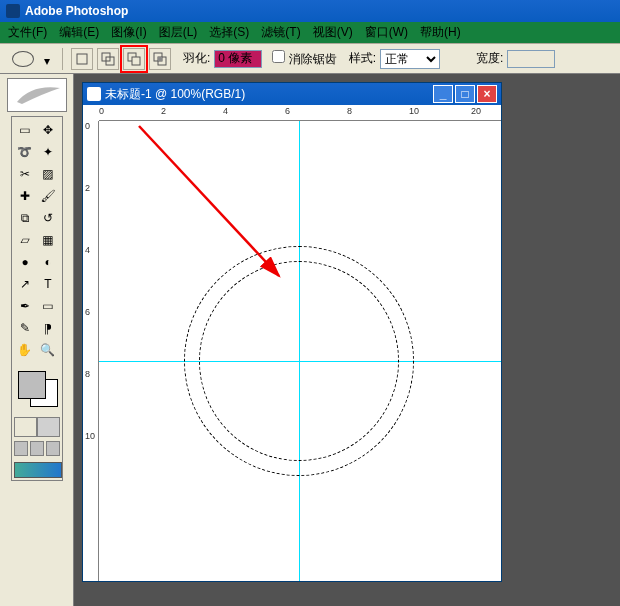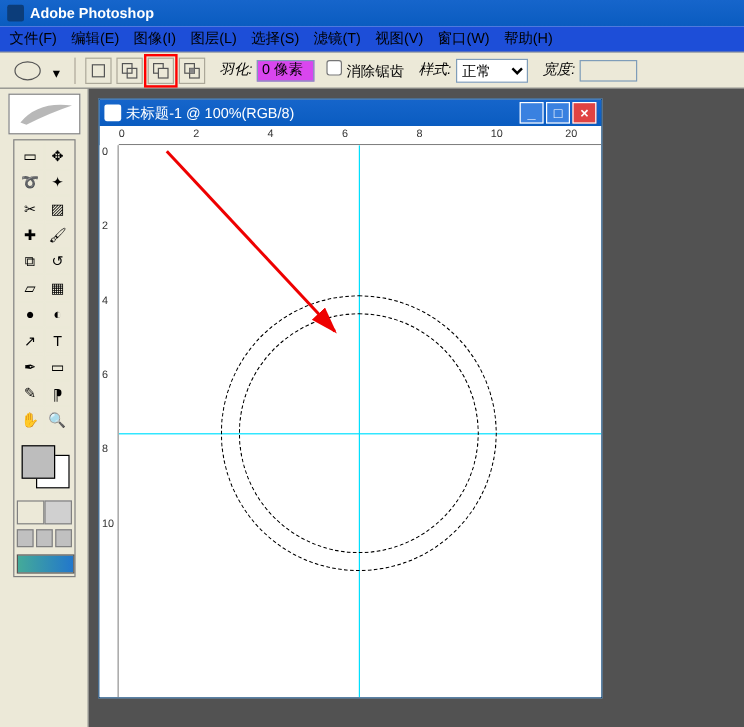--- a/index.html
+++ b/index.html
@@ -1,29 +1,29 @@
 <!DOCTYPE html>
 <html><head>
 <meta charset="utf-8">
 <style>
 * { margin: 0; padding: 0; box-sizing: border-box; font-family: "Microsoft YaHei", "SimSun", Tahoma, sans-serif; font-size: 12px; }
 body { background: #fff; width: 620px; height: 606px; overflow: hidden; }
 .app-titlebar { background: linear-gradient(#1665cb, #0a5cc0); color: #fff; height: 22px; padding: 3px 6px; display: flex; align-items: center; font-weight: bold; }
 .app-titlebar .ps-icon { width: 14px; height: 14px; background: #0c3d7a; margin-right: 5px; border-radius: 2px; }
-.menubar { background: #1d4ed8; height: 22px; display: flex; align-items: center; border-bottom: 1px solid #aca899; padding: 0 2px; }
+.menubar { background: #15803d; height: 22px; display: flex; align-items: center; border-bottom: 1px solid #aca899; padding: 0 2px; }
 .menubar span { padding: 2px 6px; cursor: default; }
 .optionbar { background: #ece9d8; height: 30px; border-bottom: 1px solid #808080; display: flex; align-items: center; padding: 0 6px; gap: 4px; }
 .opt-ellipse { width: 22px; height: 16px; border: 1px solid #555; border-radius: 50% / 50%; margin: 0 6px; }
 .opt-dd { width: 10px; height: 10px; display: inline-block; }
 .sep { width: 1px; height: 22px; background: #aca899; margin: 0 4px; }
 .mode-btn { width: 22px; height: 22px; border: 1px solid #aca899; background: #ece9d8; display: inline-flex; align-items: center; justify-content: center; }
 .mode-btn.hl { outline: 2px solid red; outline-offset: 1px; }
 .mode-btn svg { width: 14px; height: 14px; }
-.opt-label { margin-left: 8px; font-style: italic; }
-.opt-input { width: 48px; height: 18px; border: 1px solid #7f9db9; padding: 1px 3px; background: #d946ef; }
+.opt-label { margin-left: 8px; }
+.opt-input { width: 48px; height: 18px; border: 1px solid #7f9db9; padding: 1px 3px; background: #be185d; }
 .opt-check { margin-left: 6px; }
 .opt-select { width: 60px; height: 20px; border: 1px solid #7f9db9; background: #fff; }
 .main { display: flex; height: calc(606px - 74px); background: #525252; }
 .left-col { width: 74px; background: #ece9d8; border-right: 1px solid #808080; display: flex; flex-direction: column; align-items: center; padding-top: 4px; }
 .brush-prev { width: 60px; height: 34px; background: #fff; border: 1px solid #808080; margin-bottom: 4px; display: flex; align-items: center; justify-content: center; }
 .toolbox { width: 52px; background: #ece9d8; border: 1px solid #808080; padding: 2px; }
 .tool-row { display: flex; }
 .tool { width: 24px; height: 22px; border: 1px solid #ece9d8; display: flex; align-items: center; justify-content: center; cursor: default; }
 .swatches { width: 48px; height: 44px; position: relative; margin-top: 6px; }
 .swatch-bg { position: absolute; width: 28px; height: 28px; background: #fff; border: 1px solid #000; right: 4px; bottom: 4px; }
@@ -97,21 +97,21 @@
         <rect x="1" y="1" width="8" height="8" fill="none" stroke="#555"></rect>
         <rect x="5" y="5" width="8" height="8" fill="none" stroke="#555"></rect>
         <rect x="5" y="5" width="4" height="4" fill="#888"></rect>
       </svg>
     </div>
   <span class="opt-label">羽化:</span>
   <input class="opt-input" value="0 像素" style="">
   <label class="opt-check"><input type="checkbox" style=""> <span>消除锯齿</span></label>
   <span class="opt-label" style="">样式:</span>
   <select class="opt-select"><option>正常</option></select>
-  <span class="opt-label" style="margin-left:8px">宽度:</span>
+  <span class="opt-label" style="margin-left:32px">宽度:</span>
   <input class="opt-input" disabled="" style="background: rgb(236, 233, 216);">
 </div>
 
 <div class="main">
   <div class="left-col">
     <div class="brush-prev">
       <svg width="50" height="26">
           <path d="M5 20 Q20 2 48 6 Q30 12 10 22" fill="#888" opacity="0.6"></path>
         </svg>
     </div>
@@ -175,21 +175,21 @@
         <div class="q"></div>
         <div class="q"></div>
       </div>
       <div style="margin-top:6px;width:48px;height:16px;background:linear-gradient(90deg,#4a9,#27c);border:1px solid #555"></div>
     </div>
   </div>
 
   <div class="doc-window">
     <div class="doc-title">
       <div class="t-icon"></div>
-      <span>未标题-1 @ 100%(RGB/8)</span>
+      <span>未标题-1 @ 100%(RGB/1)</span>
       <div class="spacer"></div>
       <div class="win-btn win-min">_</div>
       <div class="win-btn win-max">□</div>
       <div class="win-btn win-close">×</div>
     </div>
     <div class="ruler-h" id="ruler-h">
         <div class="tick" style="left: 0px;">0</div>
         <div class="tick" style="left: 62px;">2</div>
         <div class="tick" style="left: 124px;">4</div>
         <div class="tick" style="left: 186px;">6</div>

